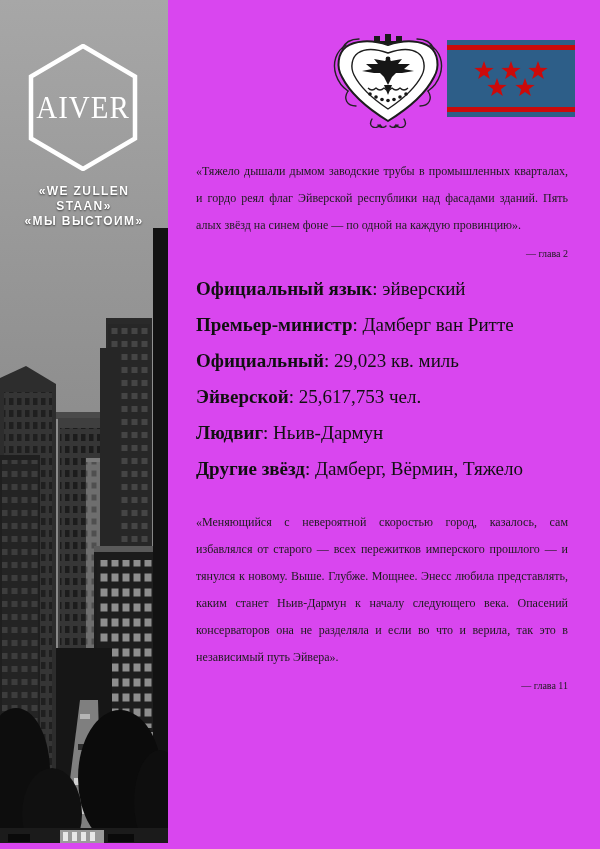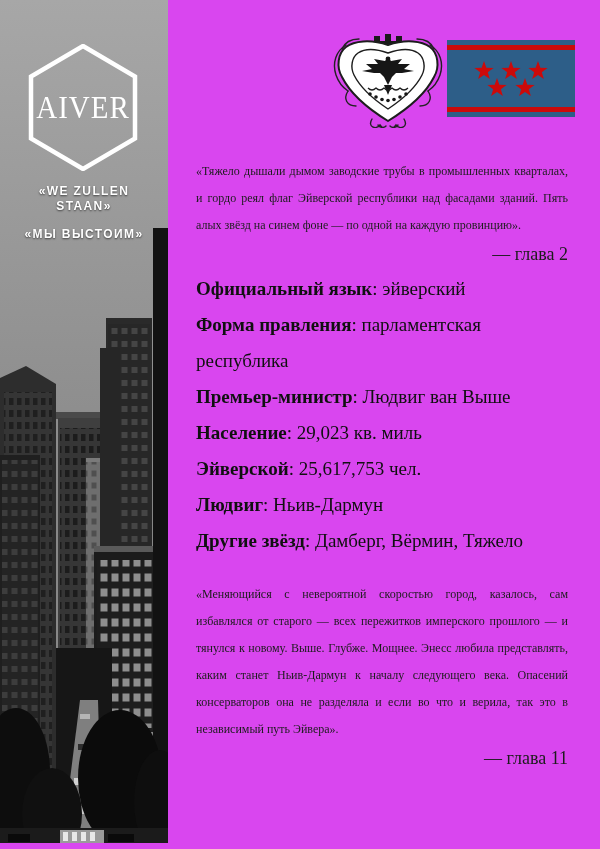--- a/index.html
+++ b/index.html
@@ -24,39 +24,39 @@
     color: #ffffff; font-family: "Liberation Serif", serif;
     font-size: 29px; letter-spacing: 1px; transform: scaleY(1.06);
   }
   .mottos {
     position: absolute; left: 0; top: 184px; width: 168px;
     text-align: center; color: #ffffff;
     font-family: "Liberation Sans", sans-serif; font-weight: bold;
     font-size: 12px; letter-spacing: 1.4px; line-height: 15px;
     text-shadow: 0 1px 2px rgba(0,0,0,0.6);
   }
-  .motto-ru { margin-top: 13px; }
+  .motto-ru { }
 
   
   .content { position: absolute; left: 196px; top: 0; width: 372px; }
   .emblems {
     margin-top: 33px; margin-right: -7px;
     display: flex; justify-content: flex-end; align-items: flex-start; gap: 3px;
     height: 95px;
   }
   .coat { width: 112px; height: 95px; }
   .flag-svg { width: 128px; height: 77px; margin-top: 7px; display: block; }
 
   .quote {
     font-size: 12px; line-height: 27px; color: #1c1c1c;
     text-align: justify; margin: 30px 0 0 0;
   }
   .quote2 { margin-top: 22px; }
   .attribution {
-    font-size: 18px; line-height: 26px; text-align: right;
+    font-size: 10px; line-height: 26px; text-align: right;
     color: #1c1c1c; margin-top: 2px;
   }
   .facts { margin-top: 4px; font-size: 19px; line-height: 36px; color: #101010; }
   .fact-row { }
   .fact-label { font-weight: bold; }
 </style>
 </head>
 <body>
 
 <div class="page">
@@ -214,27 +214,24 @@
     </div>
 
     <p class="quote">«Тяжело дышали дымом заводские трубы в промышленных кварталах, и гордо реял флаг Эйверской республики над фасадами зданий. Пять алых звёзд на синем фоне — по одной на каждую провинцию».</p>
     <div class="attribution">— глава 2</div>
 
     <div class="facts">
       <div class="fact-row">
         <span class="fact-label">Официальный язык</span><span>: </span><span>эйверский</span>
       </div>
       <div class="fact-row">
-        <span class="fact-label">Форма правления</span><span>: </span><span>парламентская республика</span>
-      </div>
-      <div class="fact-row">
-        <span class="fact-label">Премьер-министр</span><span>: </span><span>Людвиг ван Выше</span>
-      </div>
-      <div class="fact-row">
-        <span class="fact-label">Население</span><span>: </span><span>29,023 кв. миль</span>
+        <span class="fact-label">Премьер-министр</span><span>: </span><span>Дамберг ван Ритте</span>
+      </div>
+      <div class="fact-row">
+        <span class="fact-label">Официальный</span><span>: </span><span>29,023 кв. миль</span>
       </div>
       <div class="fact-row">
         <span class="fact-label">Эйверской</span><span>: </span><span>25,617,753 чел.</span>
       </div>
       <div class="fact-row">
         <span class="fact-label">Людвиг</span><span>: </span><span>Ньив-Дармун</span>
       </div>
       <div class="fact-row">
         <span class="fact-label">Другие звёзд</span><span>: </span><span>Дамберг, Вёрмин, Тяжело</span>
       </div>

